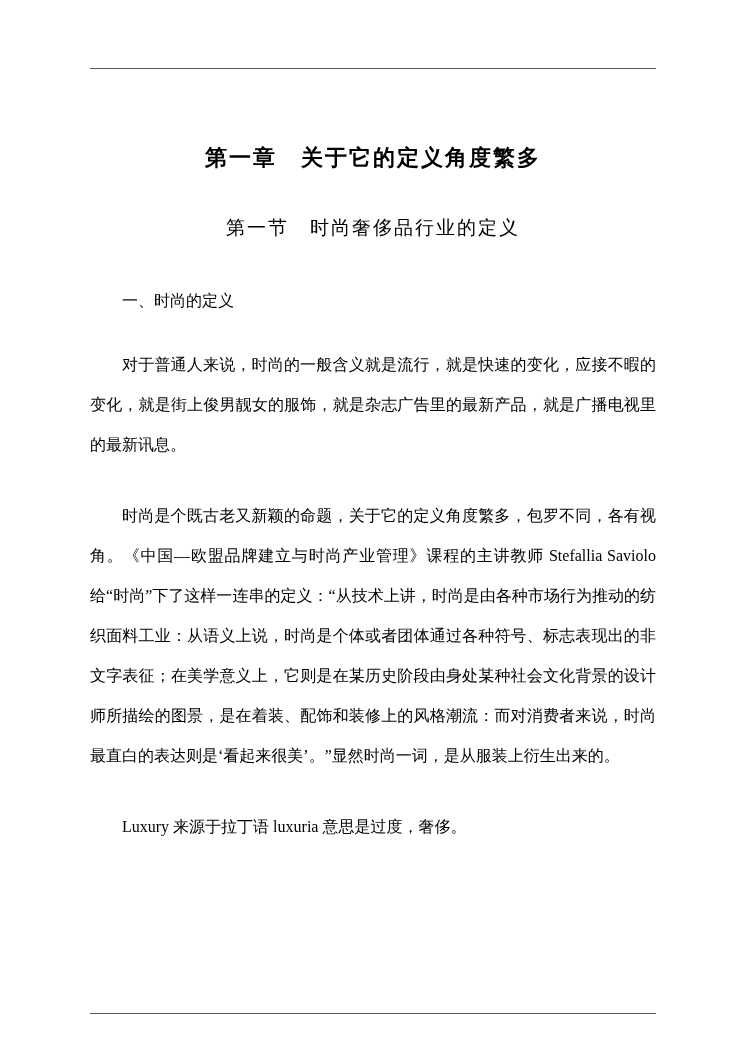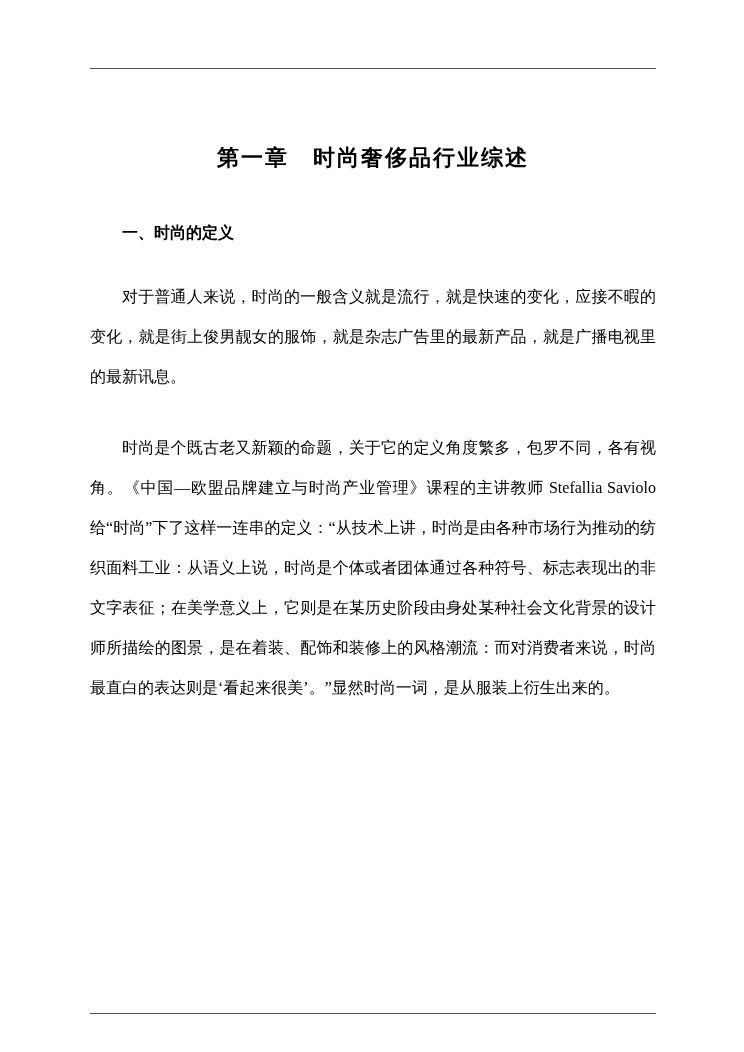--- a/index.html
+++ b/index.html
@@ -44,21 +44,21 @@
     margin: 42px 0 0 0;
     text-align: center;
     font-size: 19px;
     font-weight: normal;
     letter-spacing: 2px;
     line-height: 26px;
   }
   .heading {
     margin: 0;
     font-size: 16px;
-    font-weight: bold;
+    font-weight: normal;
     line-height: 22px;
     text-indent: 2em;
   }
   .heading.h1gap { margin-top: 49px; }
   .heading.h2gap { margin-top: 44px; }
   .body {
     margin: 0;
     font-size: 16px;
     line-height: 40px;
     text-align: justify;
@@ -73,19 +73,21 @@
     letter-spacing: 1px;
     word-spacing: 5px;
   }
 </style>
 </head>
 <body>
 
 <div class="page">
   <div class="rule top"></div>
   <div class="content">
-    <h1 class="title">第一章　时尚奢侈品行业综述</h1>
+    <h1 class="title">第一章　关于它的定义角度繁多</h1>
+    <h2 class="subtitle">第一节　时尚奢侈品行业的定义</h2>
     <h3 class="heading h1gap">一、时尚的定义</h3>
     <p class="body p2">对于普通人来说，时尚的一般含义就是流行，就是快速的变化，应接不暇的变化，就是街上俊男靓女的服饰，就是杂志广告里的最新产品，就是广播电视里的最新讯息。</p>
     <p class="body p1">时尚是个既古老又新颖的命题，关于它的定义角度繁多，包罗不同，各有视角。《中国—欧盟品牌建立与时尚产业管理》课程的主讲教师 Stefallia Saviolo 给“时尚”下了这样一连串的定义：“从技术上讲，时尚是由各种市场行为推动的纺织面料工业：从语义上说，时尚是个体或者团体通过各种符号、标志表现出的非文字表征；在美学意义上，它则是在某历史阶段由身处某种社会文化背景的设计师所描绘的图景，是在着装、配饰和装修上的风格潮流：而对消费者来说，时尚最直白的表达则是‘看起来很美’。”显然时尚一词，是从服装上衍生出来的。</p>
+    <p class="body p3">Luxury 来源于拉丁语 luxuria 意思是过度，奢侈。</p>
   </div>
   <div class="rule bottom"></div>
 </div>
 
 </body></html>

